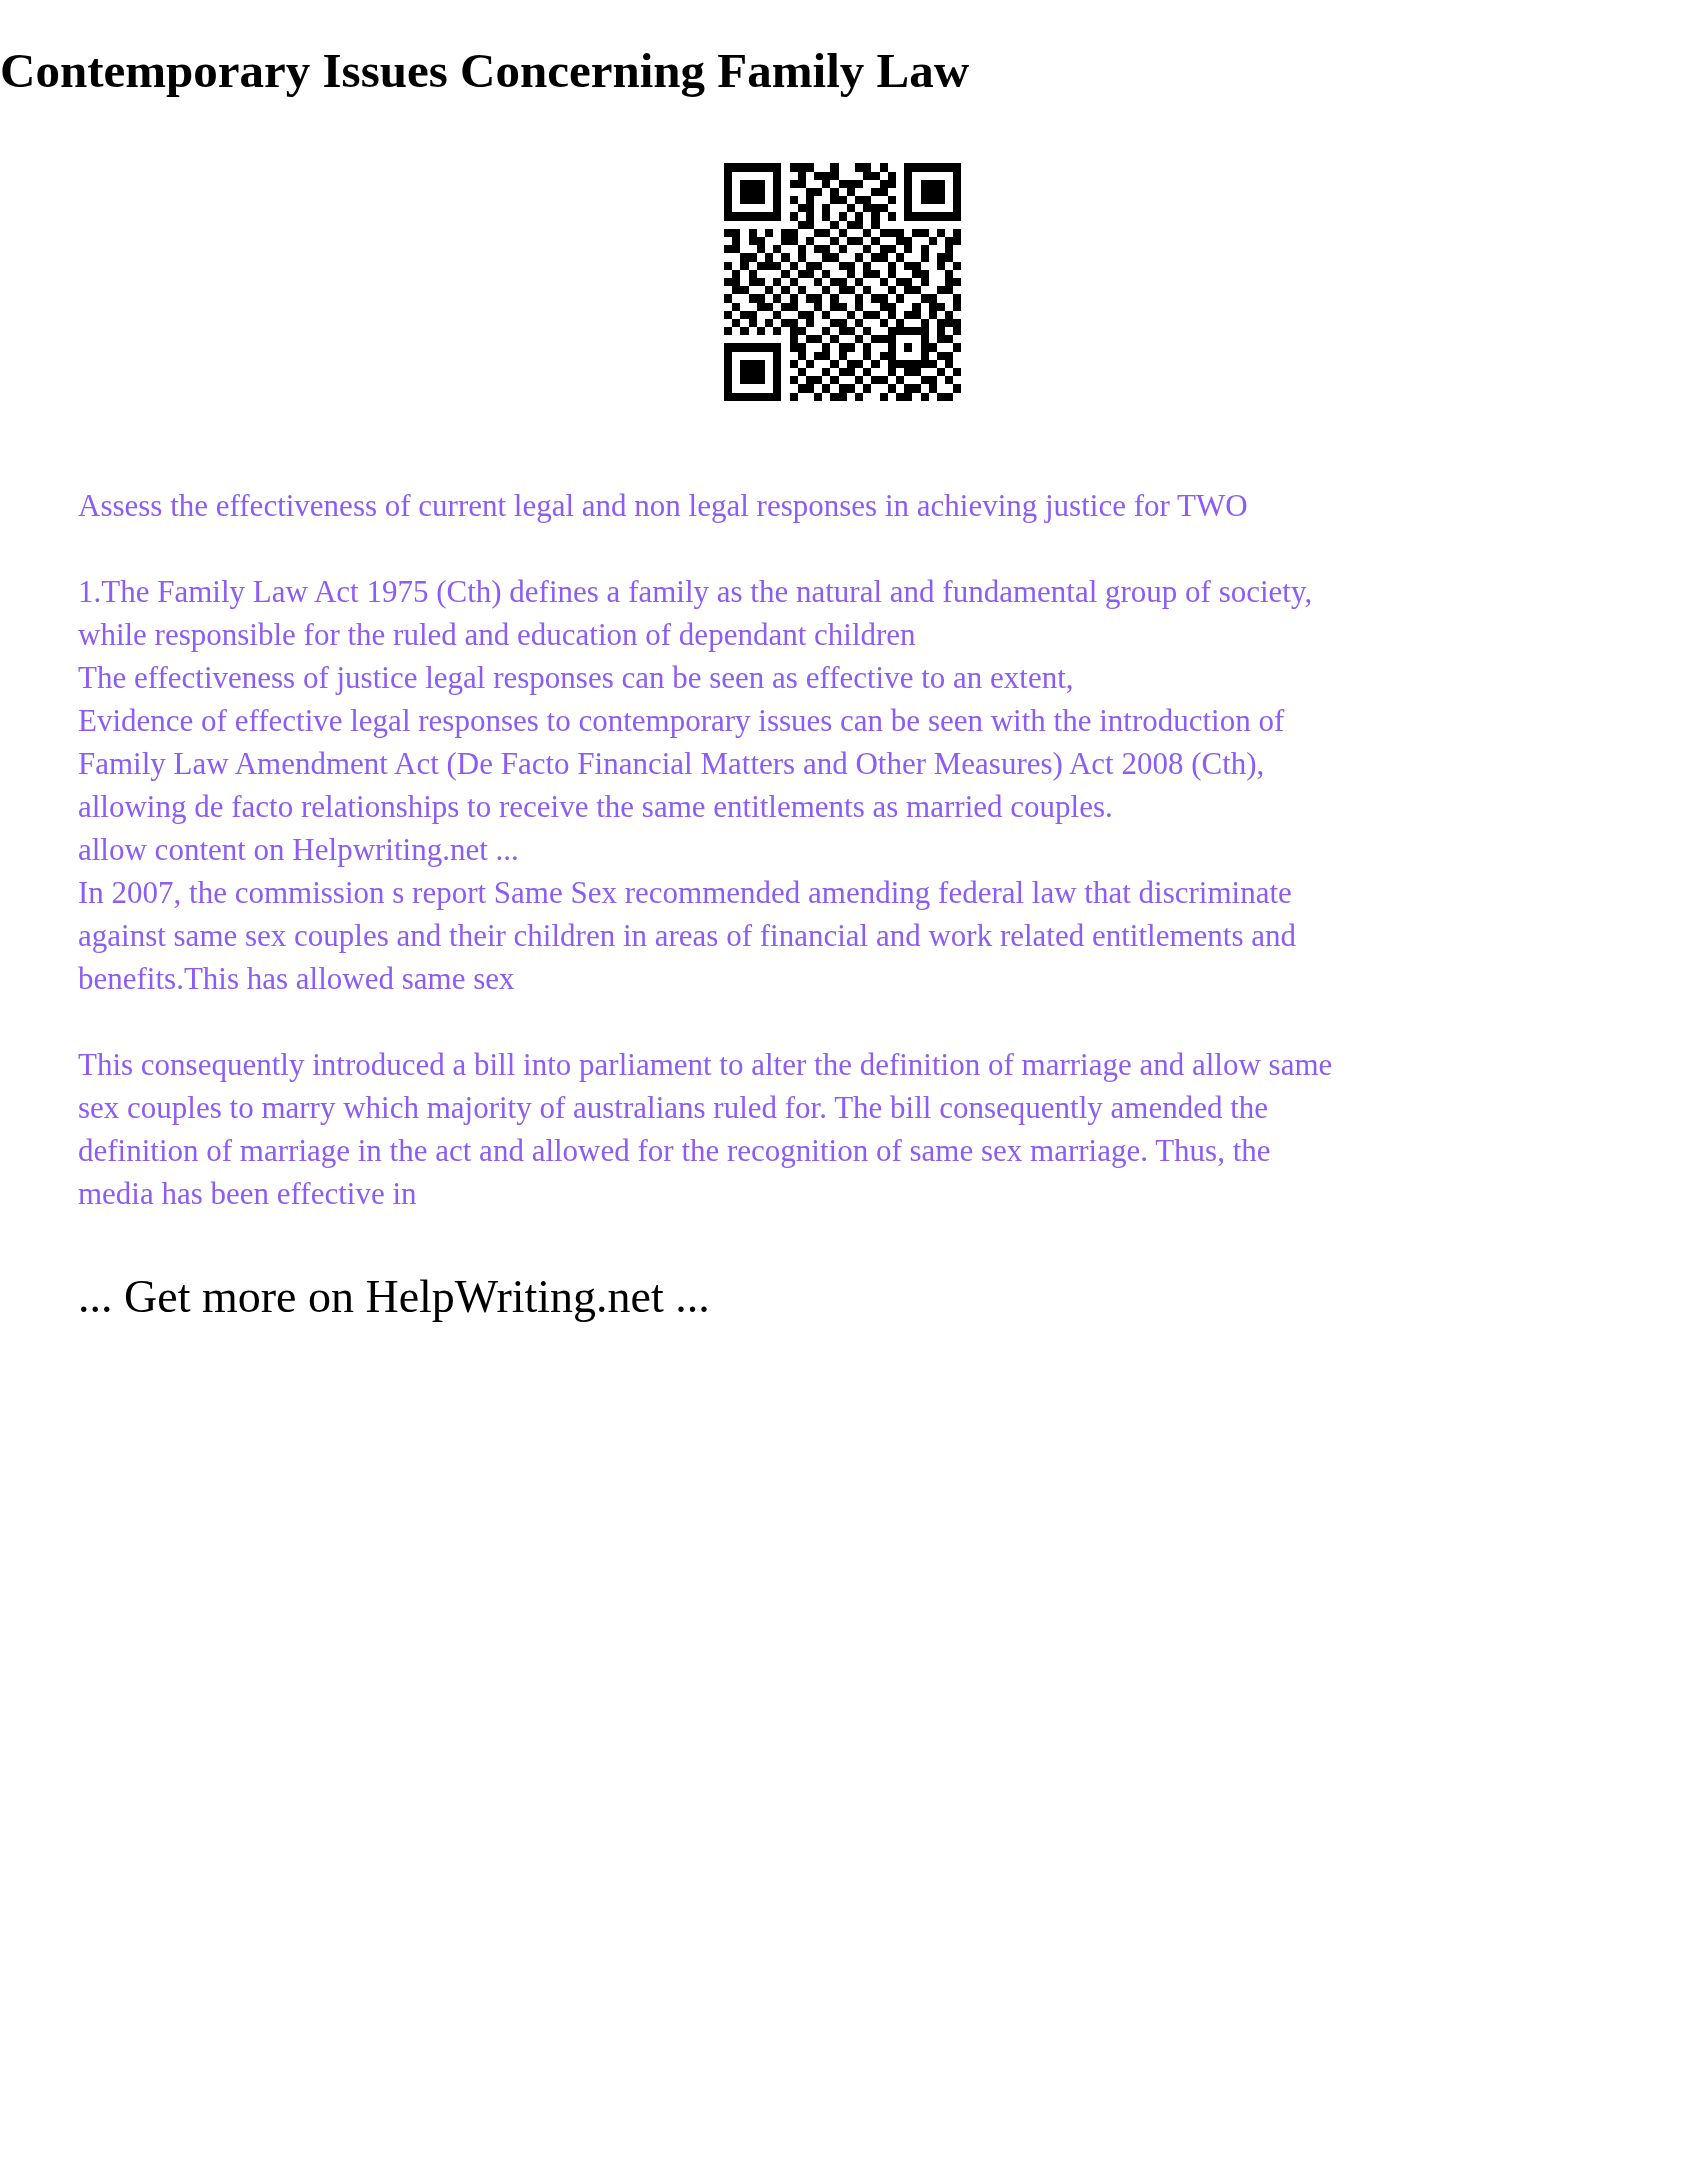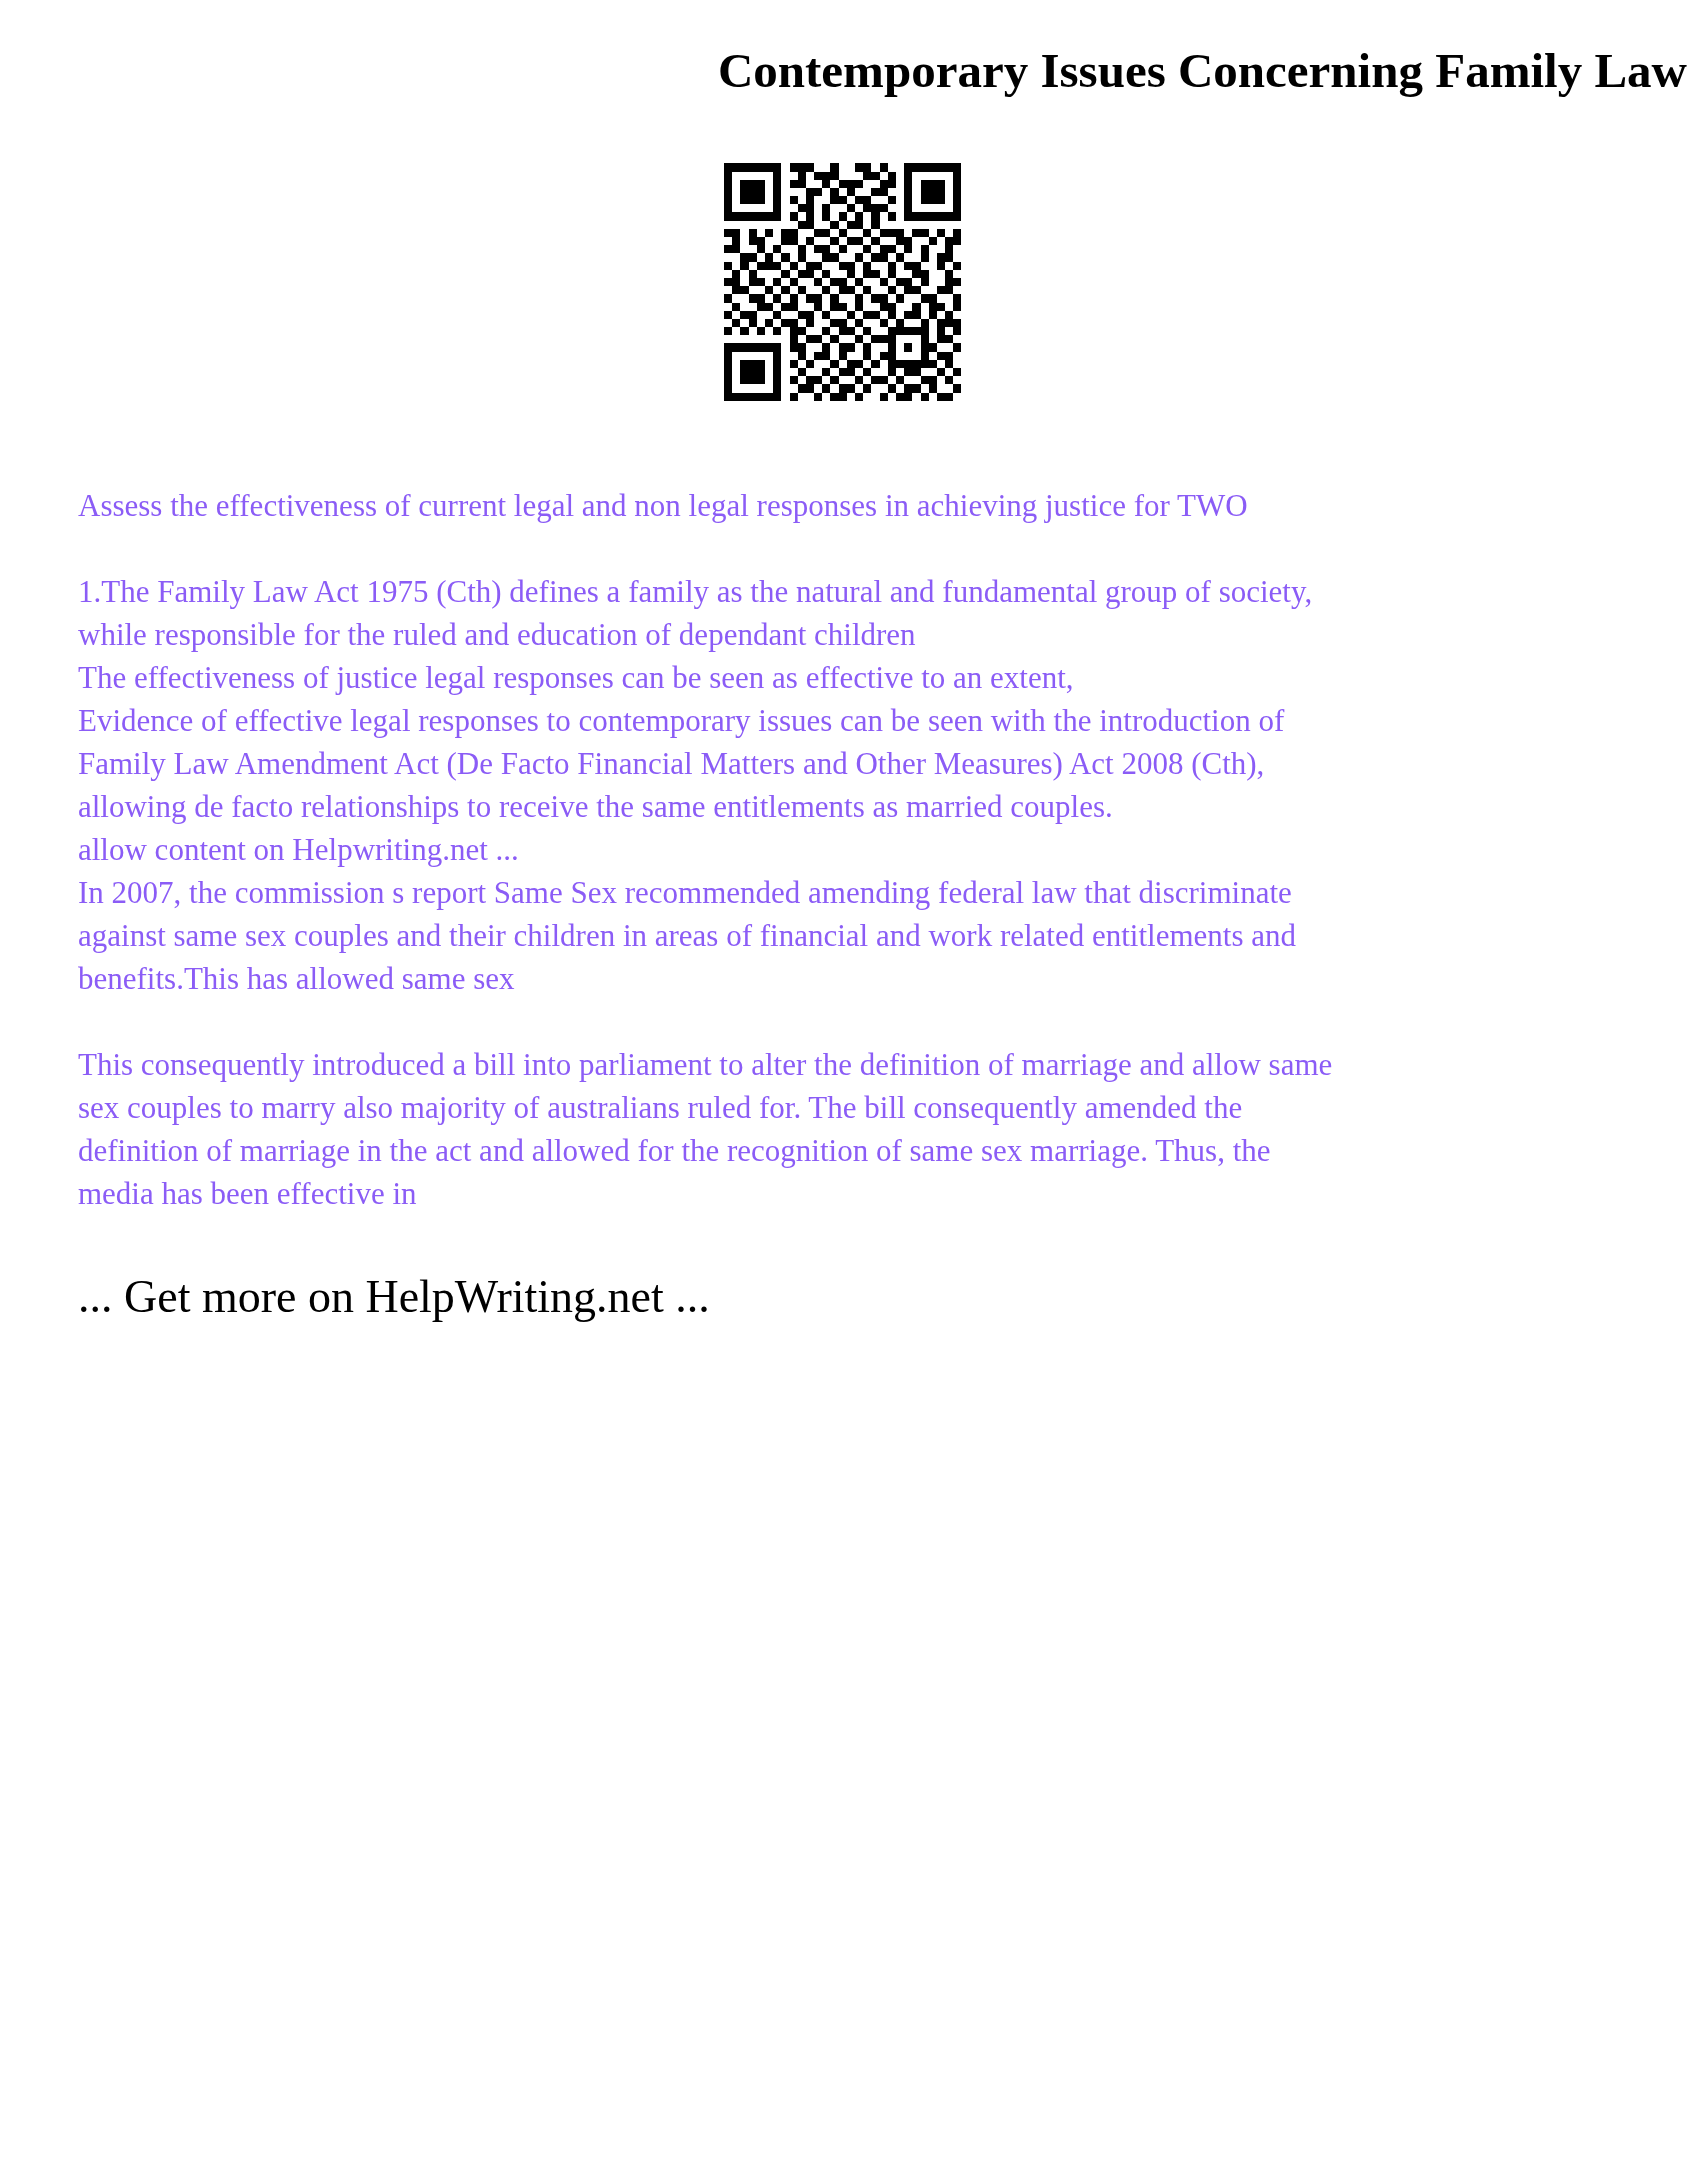--- a/index.html
+++ b/index.html
@@ -8,21 +8,21 @@
     width: 1687px;
     height: 2183px;
     background: #ffffff;
     color: #000000;
     font-family: "Liberation Serif", "DejaVu Serif", serif;
     overflow: hidden;
   }
   .title {
     margin: 0;
     padding-top: 43px;
-    text-align: right;
+    text-align: left;
     font-size: 49px;
     font-weight: bold;
     line-height: 1.15;
     color: #000000;
   }
   .qr-wrap {
     margin-top: 64px;
     display: flex;
     justify-content: center;
   }
@@ -914,21 +914,21 @@
         <div class="line">Evidence of effective legal responses to contemporary issues can be seen with the introduction of</div>
         <div class="line">Family Law Amendment Act (De Facto Financial Matters and Other Measures) Act 2008 (Cth),</div>
         <div class="line">allowing de facto relationships to receive the same entitlements as married couples.</div>
         <div class="line">allow content on Helpwriting.net ...</div>
         <div class="line">In 2007, the commission s report Same Sex recommended amending federal law that discriminate</div>
         <div class="line">against same sex couples and their children in areas of financial and work related entitlements and</div>
         <div class="line">benefits.This has allowed same sex</div>
       </div>
       <div class="paragraph">
         <div class="line">This consequently introduced a bill into parliament to alter the definition of marriage and allow same</div>
-        <div class="line">sex couples to marry also majority of australians ruled for. The bill consequently amended the</div>
+        <div class="line">sex couples to marry which majority of australians ruled for. The bill consequently amended the</div>
         <div class="line">definition of marriage in the act and allowed for the recognition of same sex marriage. Thus, the</div>
         <div class="line">media has been effective in</div>
       </div>
     </div>
 
   <div class="footer">... Get more on HelpWriting.net ...</div>
 </div>
 
 
 </body></html>

